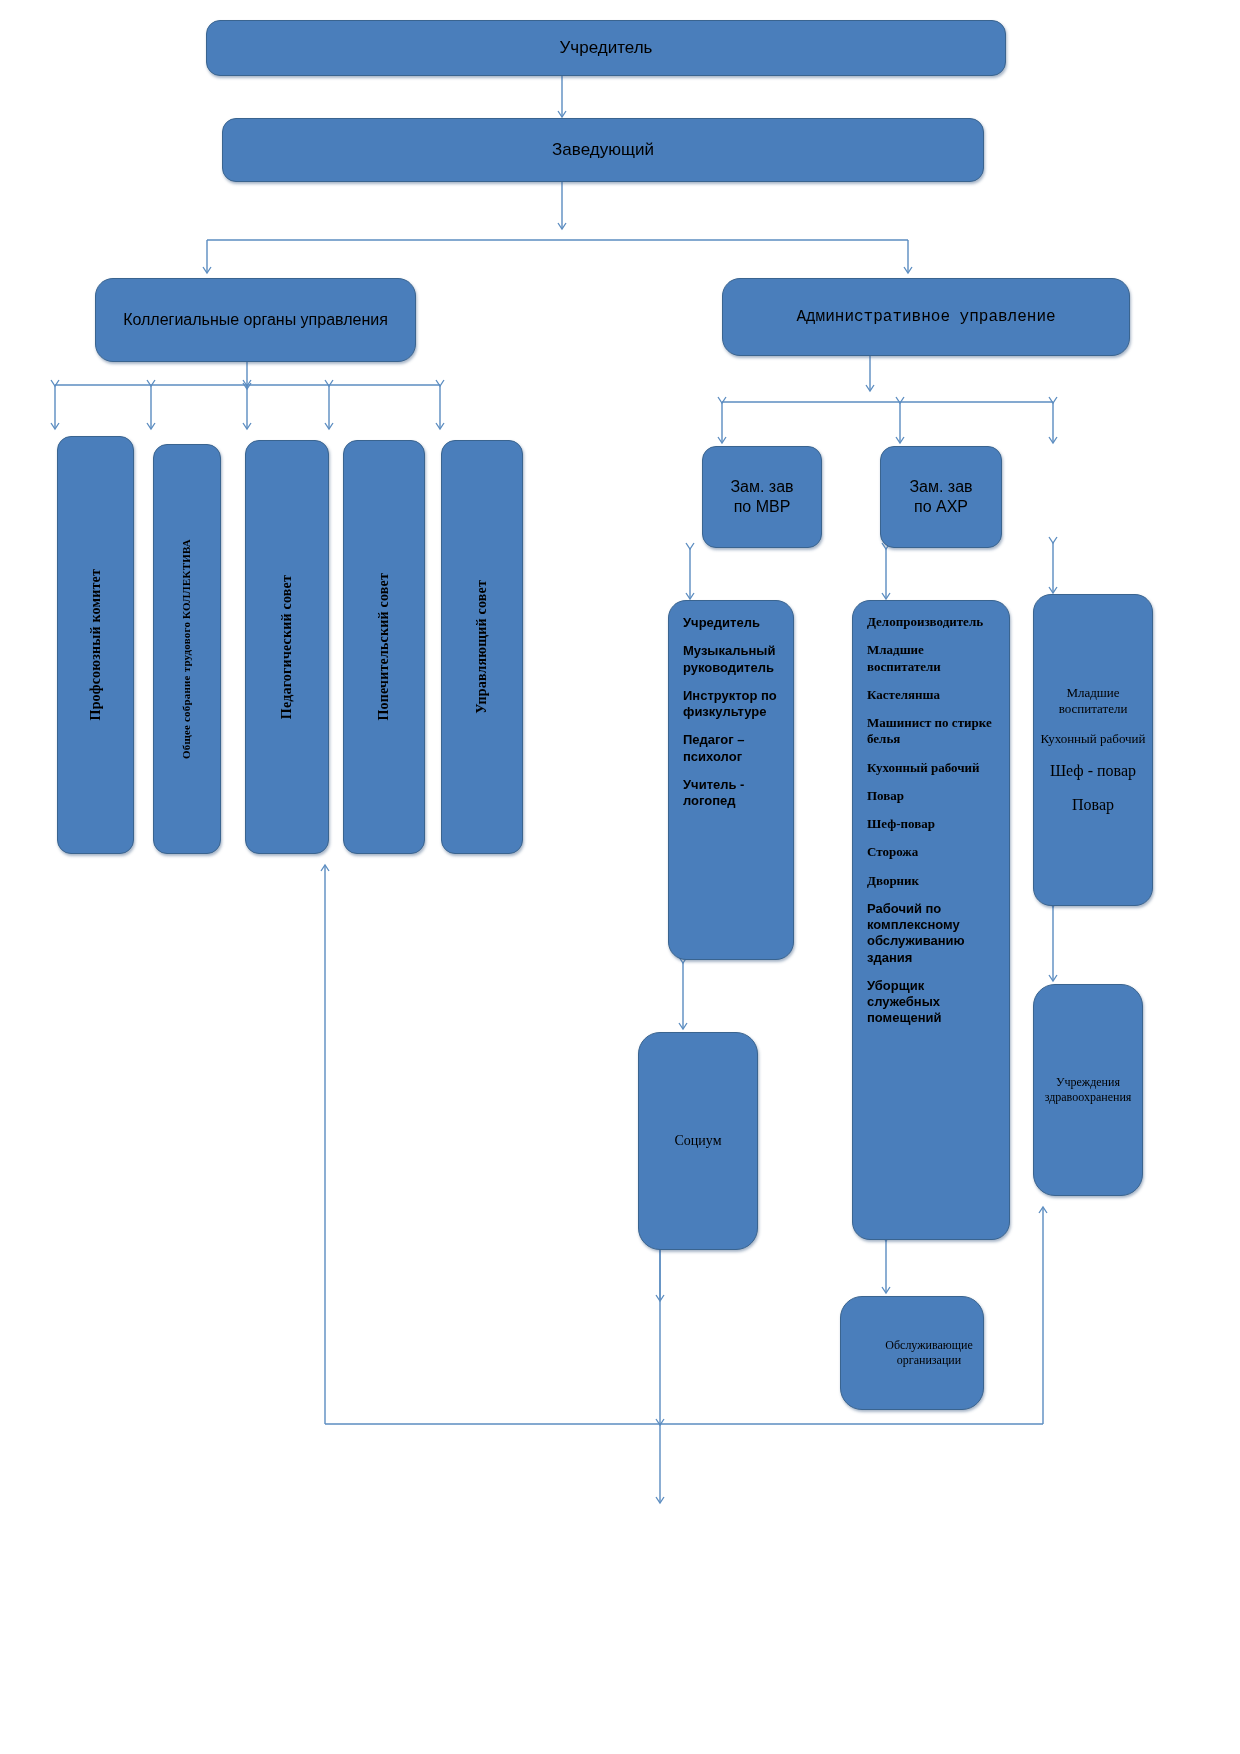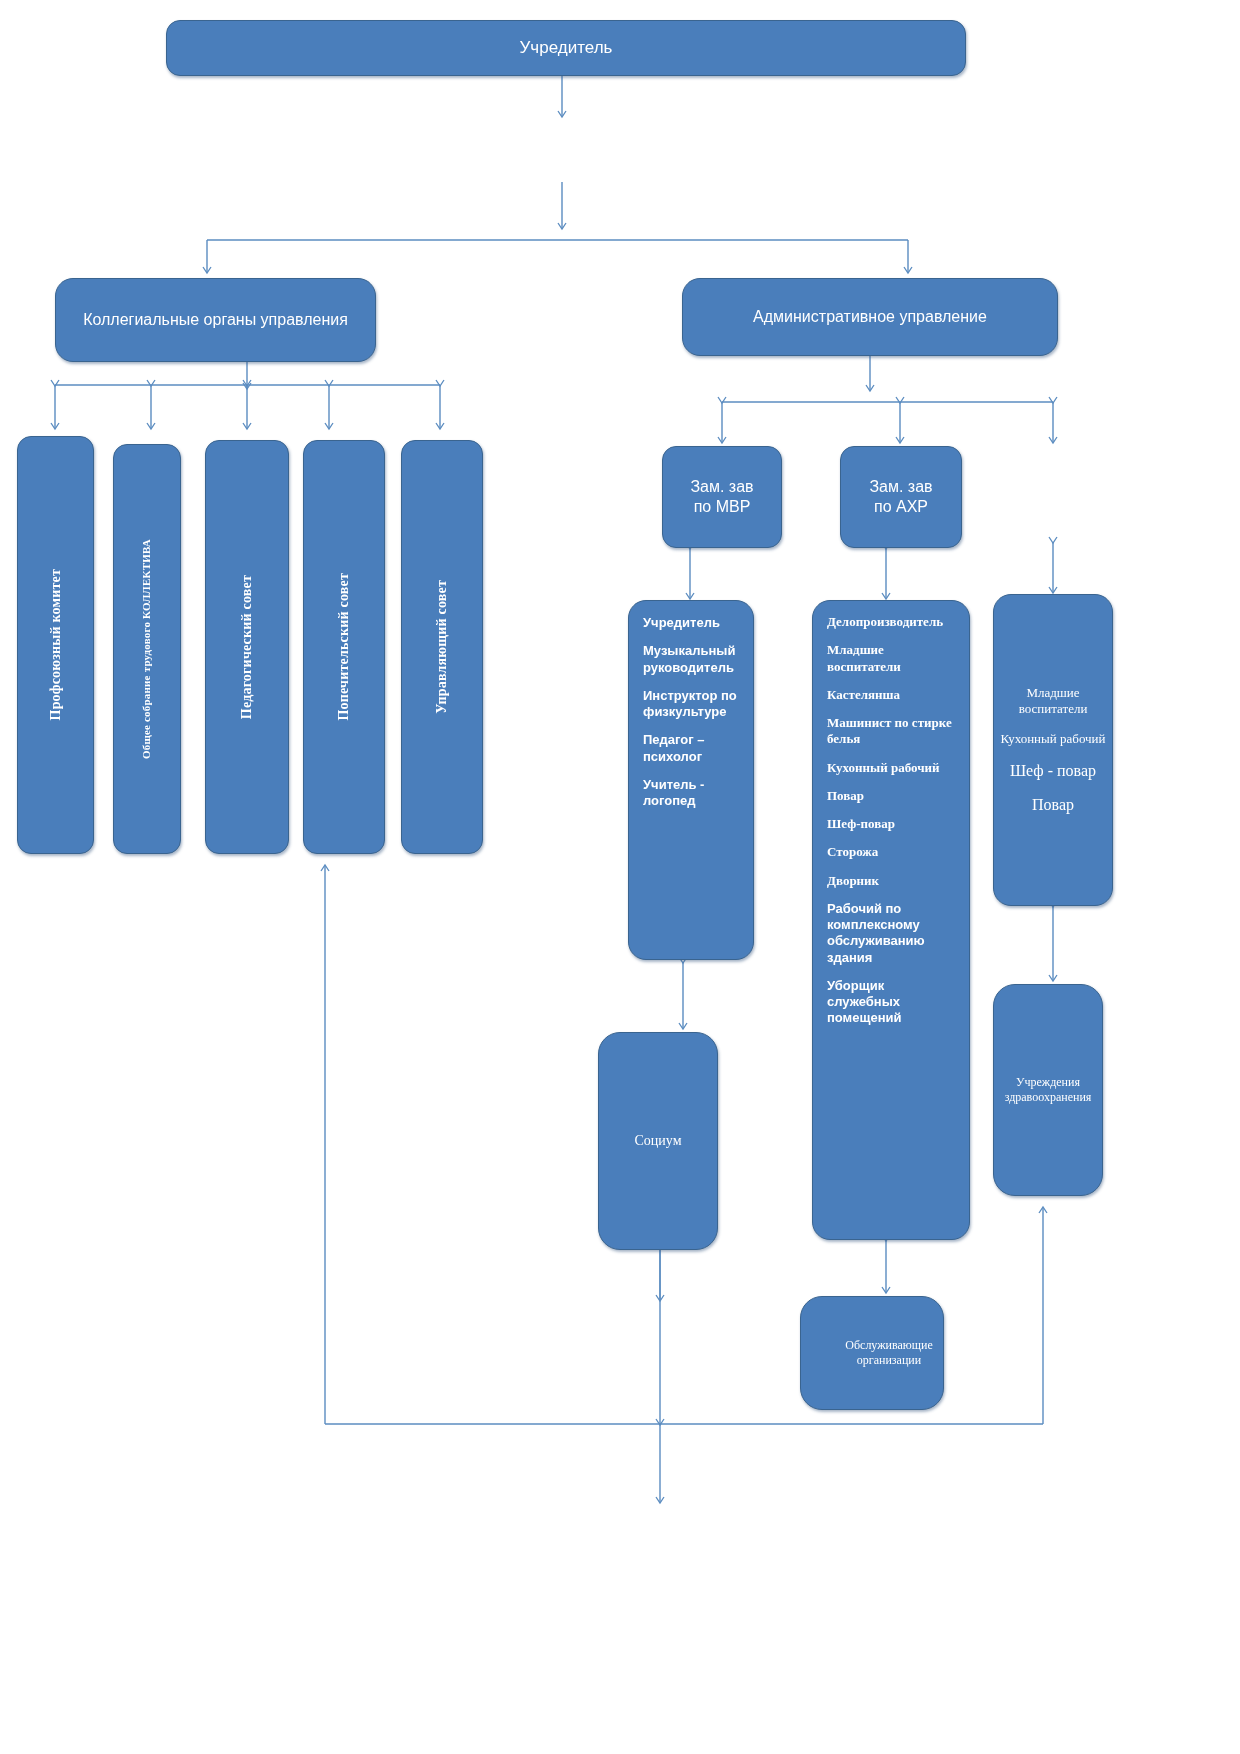--- a/index.html
+++ b/index.html
@@ -14,28 +14,29 @@
     overflow:hidden;
     background:#ffffff;
   }
   
   .node{
     position:absolute;
     box-sizing:border-box;
     background:#4a7ebb;
     border:1.5px solid #3a648f;
     border-radius:10px;
-    color:#ffffff;
+    color:#000000;
     display:flex;
     align-items:center;
     justify-content:center;
     text-align:center;
     box-shadow:1px 2px 3px rgba(60,90,130,.45);
     line-height:1.25;
     overflow:hidden;
+    margin-left:40px;
   }
   .node.r14{border-radius:14px;}
   .node.r18{border-radius:18px;}
   .node.r22{border-radius:22px;}
 
   .txt{display:block;padding:0 6px;}
 
   
   .banner{font-size:17px;font-weight:400;}
   .tier2{font-size:16px;}
@@ -133,26 +134,29 @@
       <line x1="660" y1="1245" x2="660" y2="1300" marker-end="url(#ar)"></line>
 
       <line x1="660" y1="1424" x2="660" y2="1502" marker-end="url(#ar)" marker-start="url(#arU)"></line>
     </g>
   </svg>
 
   <div class="node banner r14" style="left:166px;top:20px;width:800px;height:56px;">
     <span class="txt">Учредитель</span>
   </div>
 
+  <div class="node banner r14" style="left:182px;top:118px;width:762px;height:64px;">
+    <span class="txt">Заведующий</span>
+  </div>
 
   <div class="node tier2 r18" style="left:55px;top:278px;width:321px;height:84px;">
     <span class="txt">Коллегиальные органы управления</span>
   </div>
 
-  <div class="node tier2 r18" style="left:682px;top:278px;width:376px;height:78px;">
+  <div class="node tier2 r18" style="left:682px;top:278px;width:408px;height:78px;font-family:Liberation Mono, monospace;">
     <span class="txt">Административное управление</span>
   </div>
 
   <div class="node r14" style="left:17px;top:436px;width:77px;height:418px;">
     <span class="vcol mid">Профсоюзный комитет</span>
   </div>
 
   <div class="node r14" style="left:113px;top:444px;width:68px;height:410px;">
     <span class="vcol small">Общее собрание трудового КОЛЛЕКТИВА</span>
   </div>

